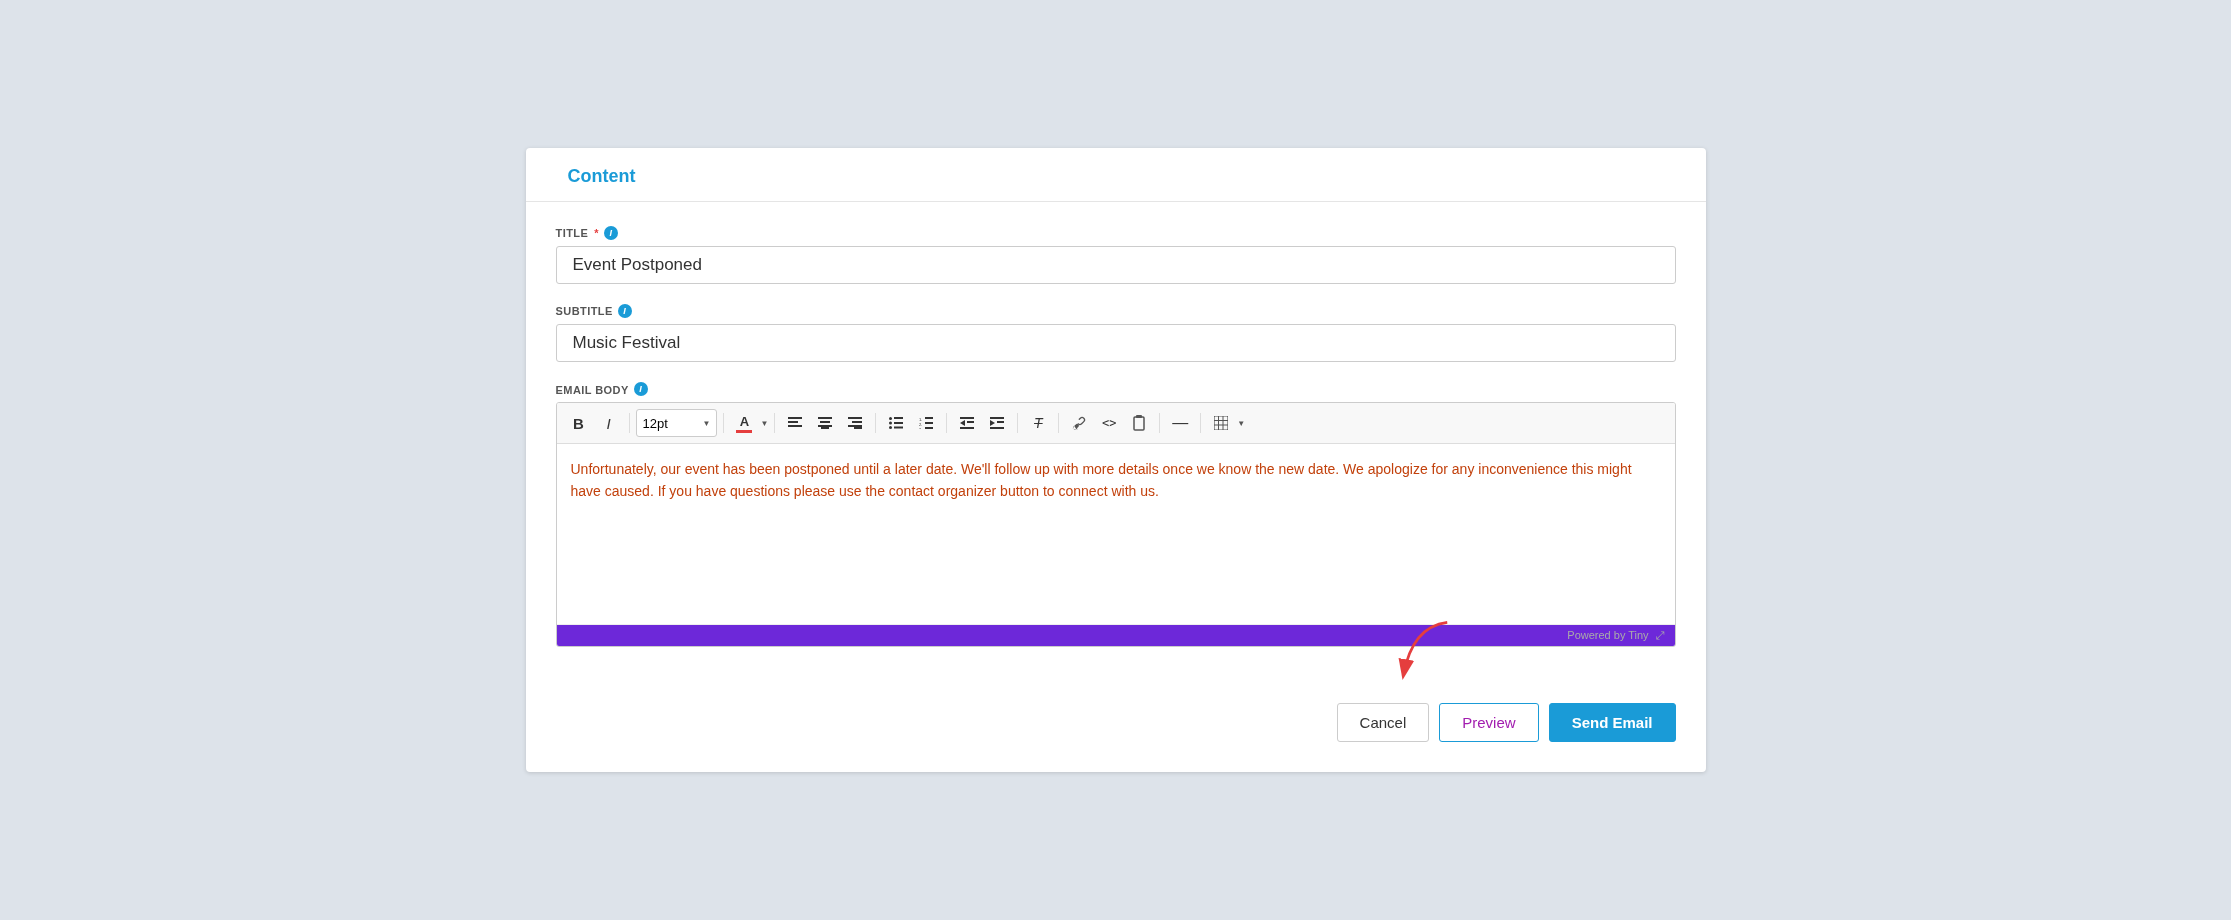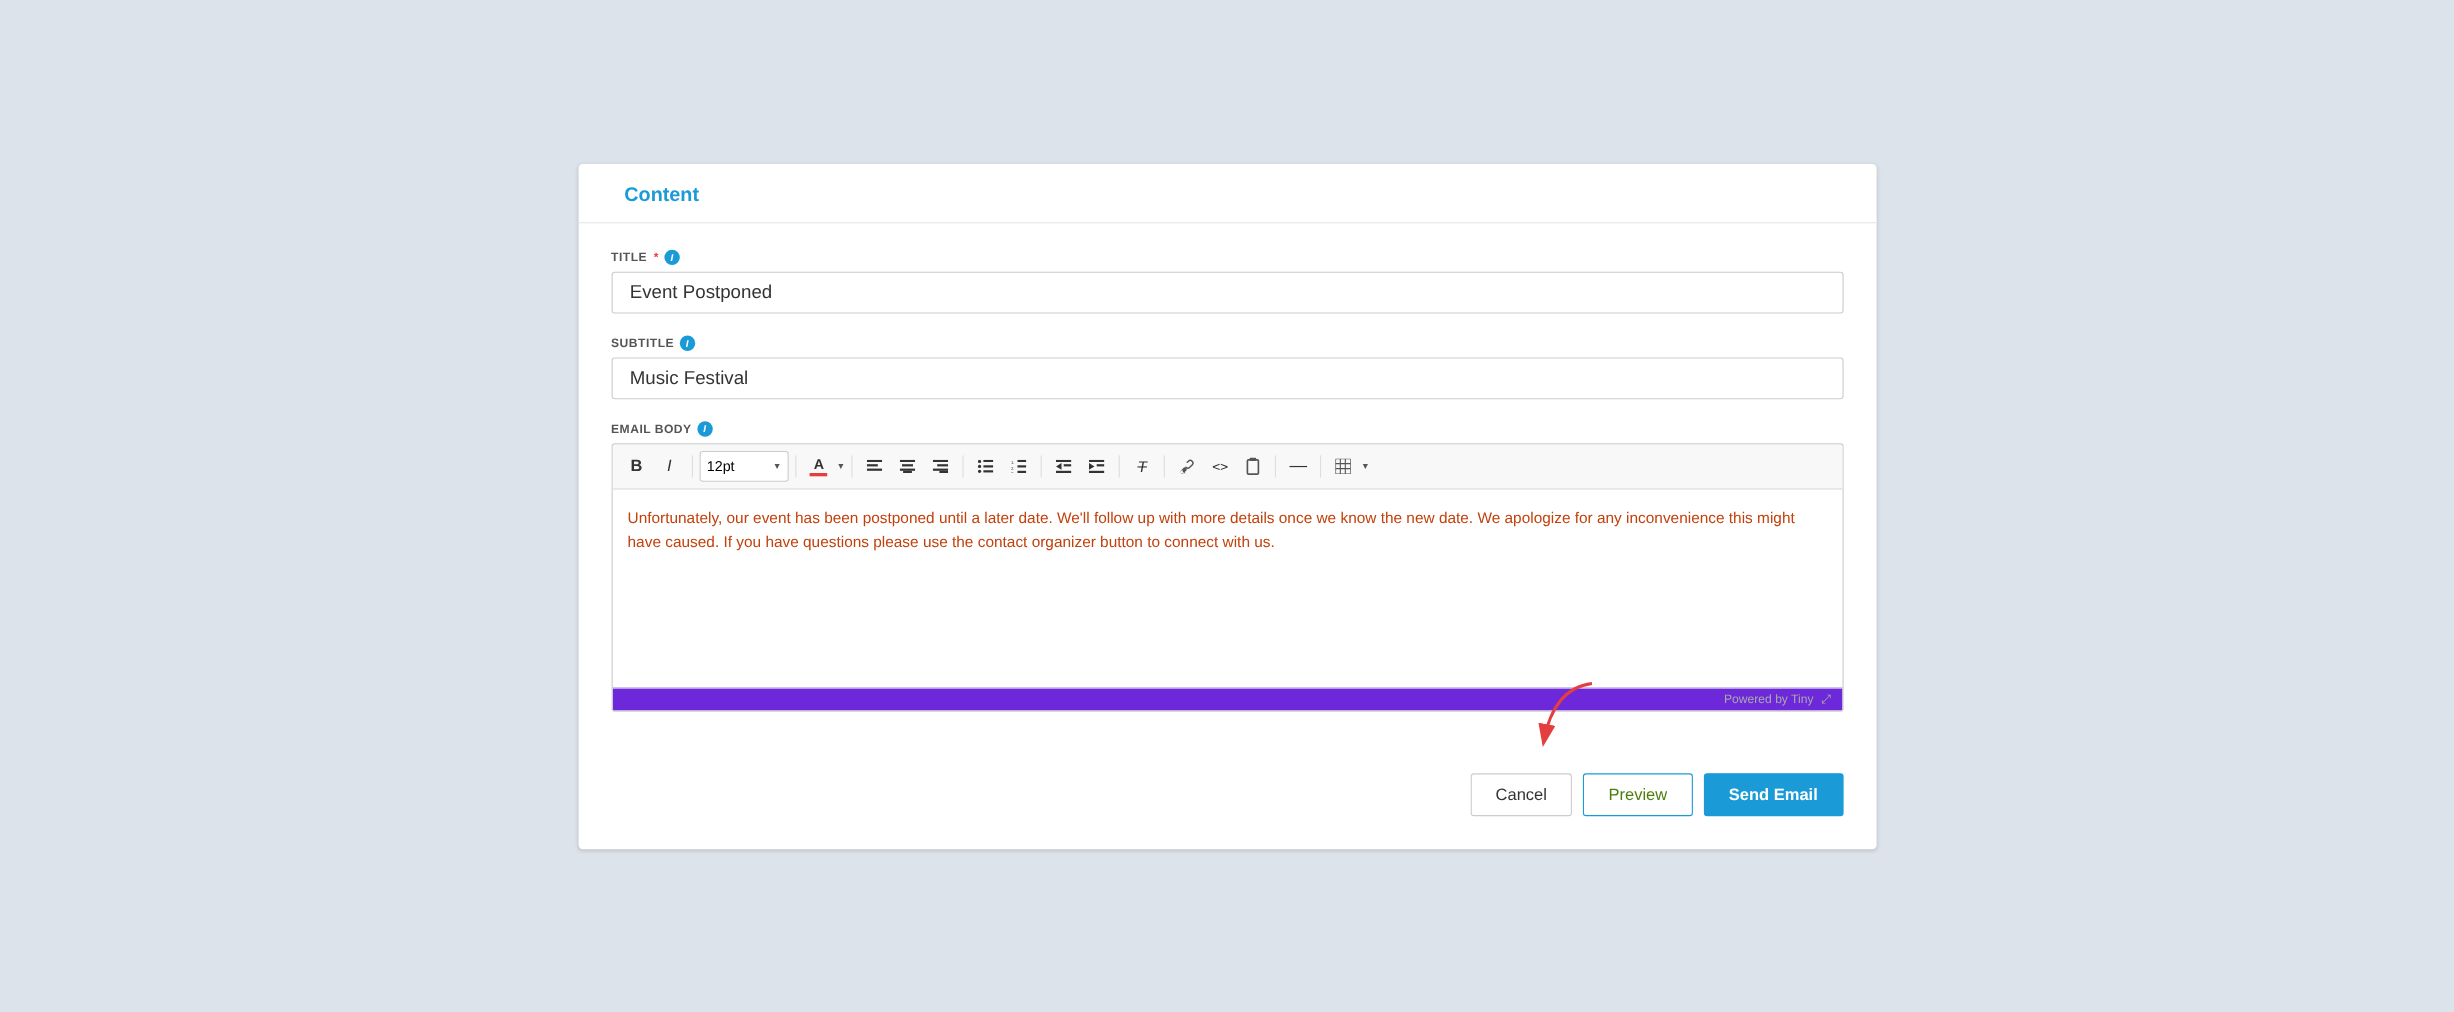--- a/index.html
+++ b/index.html
@@ -171,21 +171,21 @@
       color: #333;
     }
     .btn-cancel {
       border: 1px solid #ccc;
       background: #fff;
       color: #333;
     }
     .btn-preview {
       border: 1px solid #1a9bd7;
       background: #fff;
-      color: #4d7c0f;
+      color: #a21caf;
     }
     .btn-send {
       border: 1px solid #1a9bd7;
       background: #1a9bd7;
       color: #fff;
       font-weight: 700;
     }
 
     
     .arrow-container {

